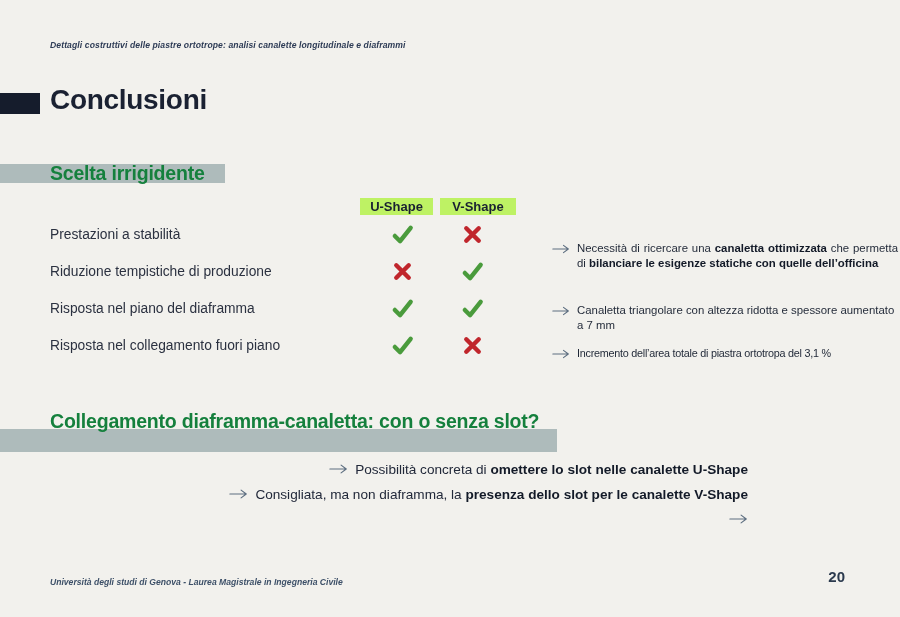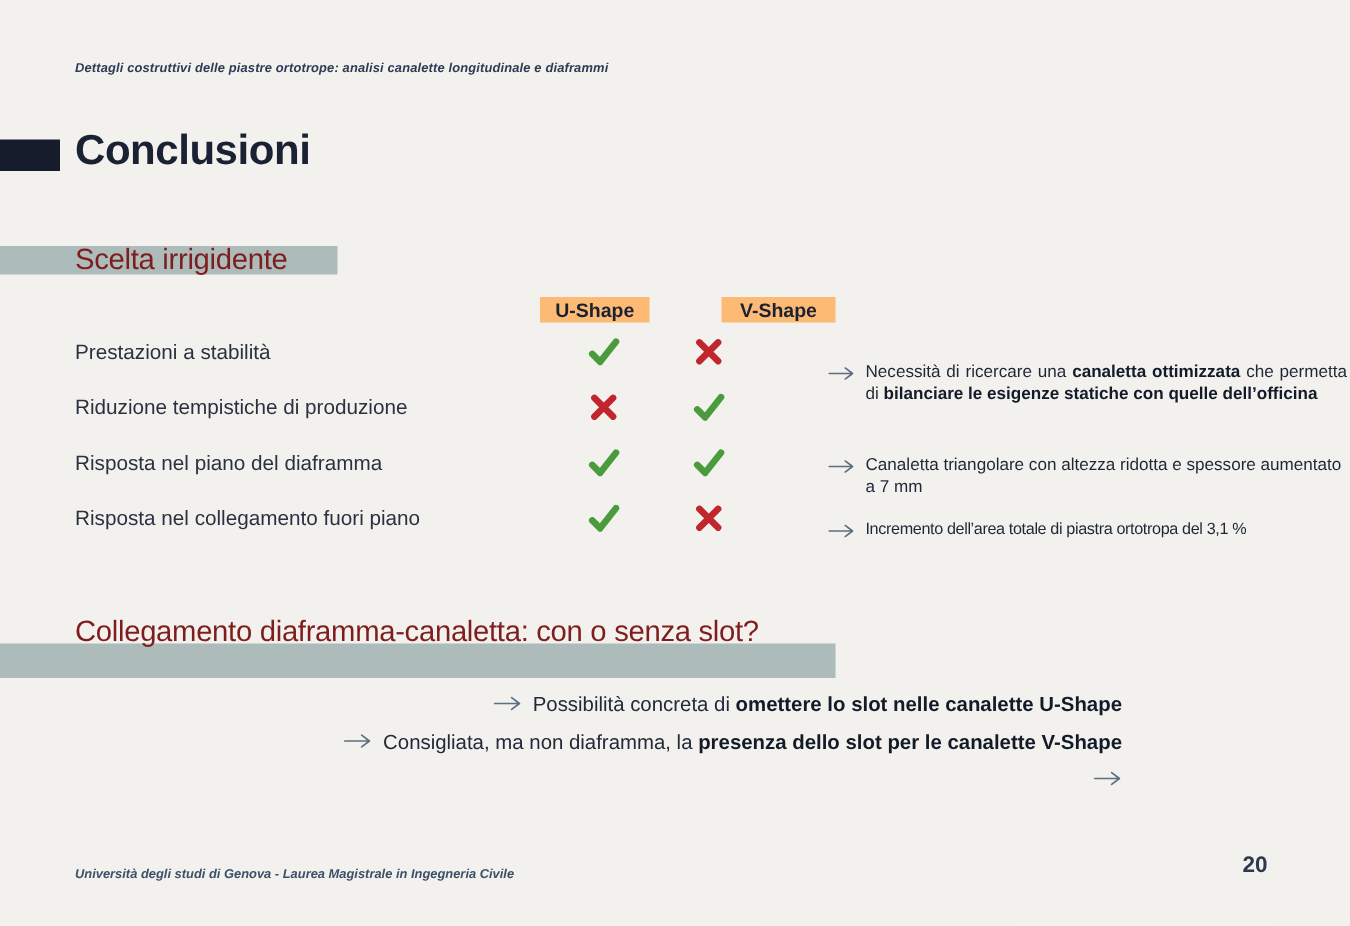--- a/index.html
+++ b/index.html
@@ -6,30 +6,30 @@
   body{width:900px;height:617px;font-family:"Liberation Sans",sans-serif;}
   .slide{position:relative;width:900px;height:617px;background:#f2f1ed;overflow:hidden;}
 
   
   .subtitle{position:absolute;left:50px;top:40px;font-size:8.6px;font-style:italic;font-weight:700;color:#2d3b55;letter-spacing:.1px;}
   .title-block{position:absolute;left:0;top:93px;width:40px;height:21px;background:#151c2c;}
   .title{position:absolute;left:50px;top:84px;font-size:28px;font-weight:800;color:#1a2132;letter-spacing:-.3px;}
 
   
   .bar{position:absolute;left:0;background:#aebbbb;}
-  .bar-text{position:absolute;left:50px;font-weight:400;color:#7f1d1d;font-size:19.5px;letter-spacing:-.2px;white-space:nowrap;}
+  .bar-text{position:absolute;left:50px;font-weight:700;color:#15803d;font-size:19.5px;letter-spacing:-.2px;white-space:nowrap;}
   .bar1{top:164px;width:225px;height:19px;}
   .bar1-text{top:162px;}
   .bar2{top:429px;width:557px;height:23px;}
   .bar2-text{top:410px;text-align:right;}
 
   
-  .col-head{position:absolute;top:198px;height:17px;background:#fdba74;text-align:center;font-weight:800;font-size:13px;line-height:17px;color:#1a2132;}
+  .col-head{position:absolute;top:198px;height:17px;background:#bef264;text-align:center;font-weight:800;font-size:13px;line-height:17px;color:#1a2132;}
   .col-u{left:360px;width:73px;}
-  .col-v{left:440px;width:76px;margin-left:41px;}
+  .col-v{left:440px;width:76px;}
 
   
   .t-row{position:absolute;left:50px;width:500px;height:26px;}
   .t-row .label{font-size:13.8px;color:#2b3140;line-height:26px;}
   .mark{position:absolute;top:1px;width:23px;height:23px;display:inline-block;}
   .mark svg{width:23px;height:23px;display:block;}
   .mark-u{left:341px;}
   .mark-v{left:411px;}
   .mark[data-kind="check"]{color:#4a9b3c;}
   .mark[data-kind="cross"]{color:#c0262c;}

